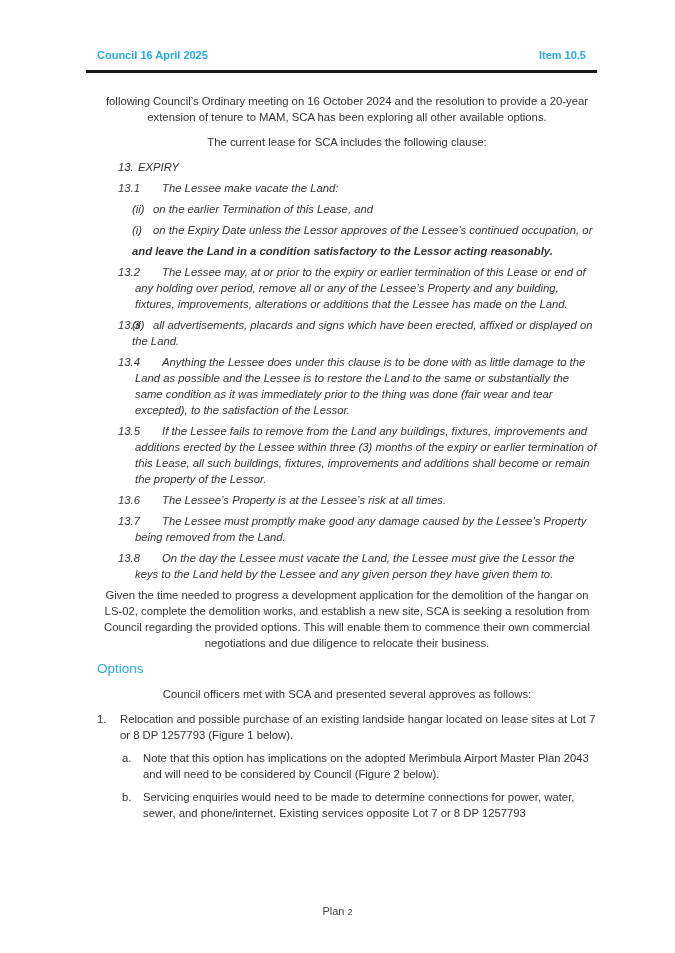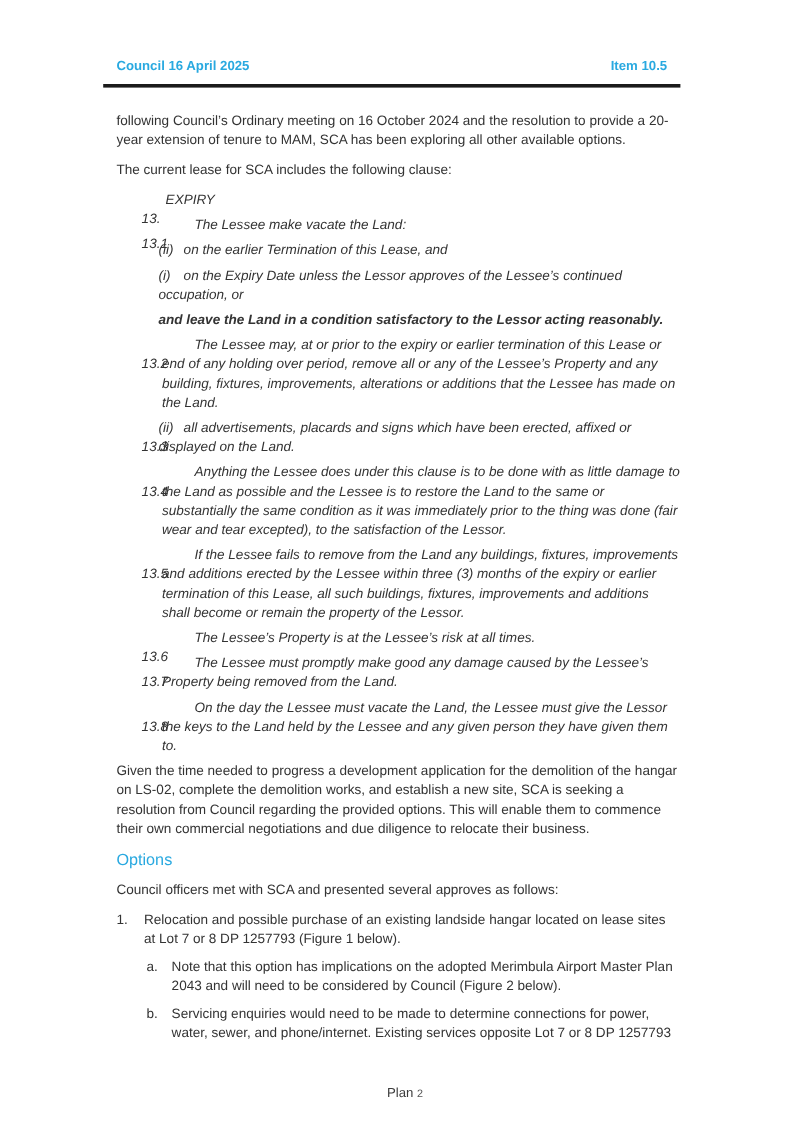--- a/index.html
+++ b/index.html
@@ -12,21 +12,21 @@
     height: 953px;
     position: relative;
     font-family: "Liberation Sans", sans-serif;
     color: #333333;
     overflow: hidden;
   }
   .page {
     position: relative;
     width: 675px;
     height: 953px;
-    padding: 0 108px 0 86px;
+    padding: 0 78px 0 86px;
     box-sizing: border-box;
   }
   .header {
     display: flex;
     justify-content: space-between;
     align-items: flex-end;
     padding: 48px 11px 0 11px;
     font-size: 11px;
     font-weight: bold;
     line-height: 14px;
@@ -37,36 +37,37 @@
     margin-top: 8px;
   }
   .content {
     padding-left: 11px;
     padding-top: 20px;
     font-size: 11.3px;
     line-height: 16px;
   }
   .content p {
     margin: 0 0 9px 0;
+    text-align: center;
   }
   
   .clause {
     position: relative;
     margin-left: 38px;
     margin-bottom: 5px;
     font-style: italic;
     text-indent: 27px;
   }
   .clause.head {
     text-indent: 3px;
   }
   .cnum {
     position: absolute;
     left: -17px;
-    top: 16px;
+    top: 0;
     text-indent: 0;
   }
   .subitem {
     margin-left: 35px;
     margin-bottom: 5px;
     font-style: italic;
   }
   .smark {
     display: inline-block;
     width: 21px;

